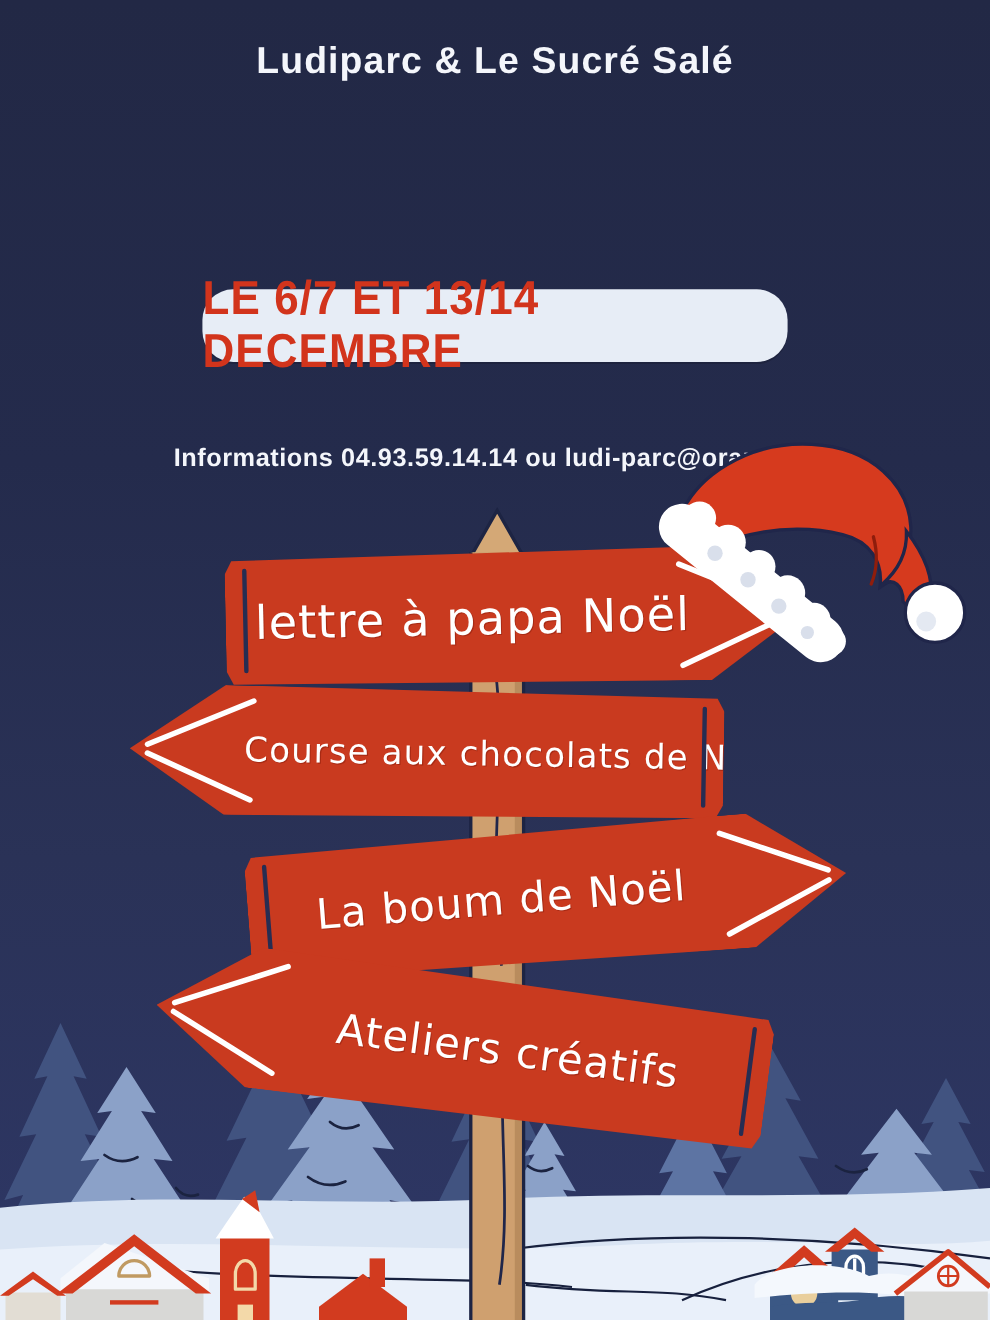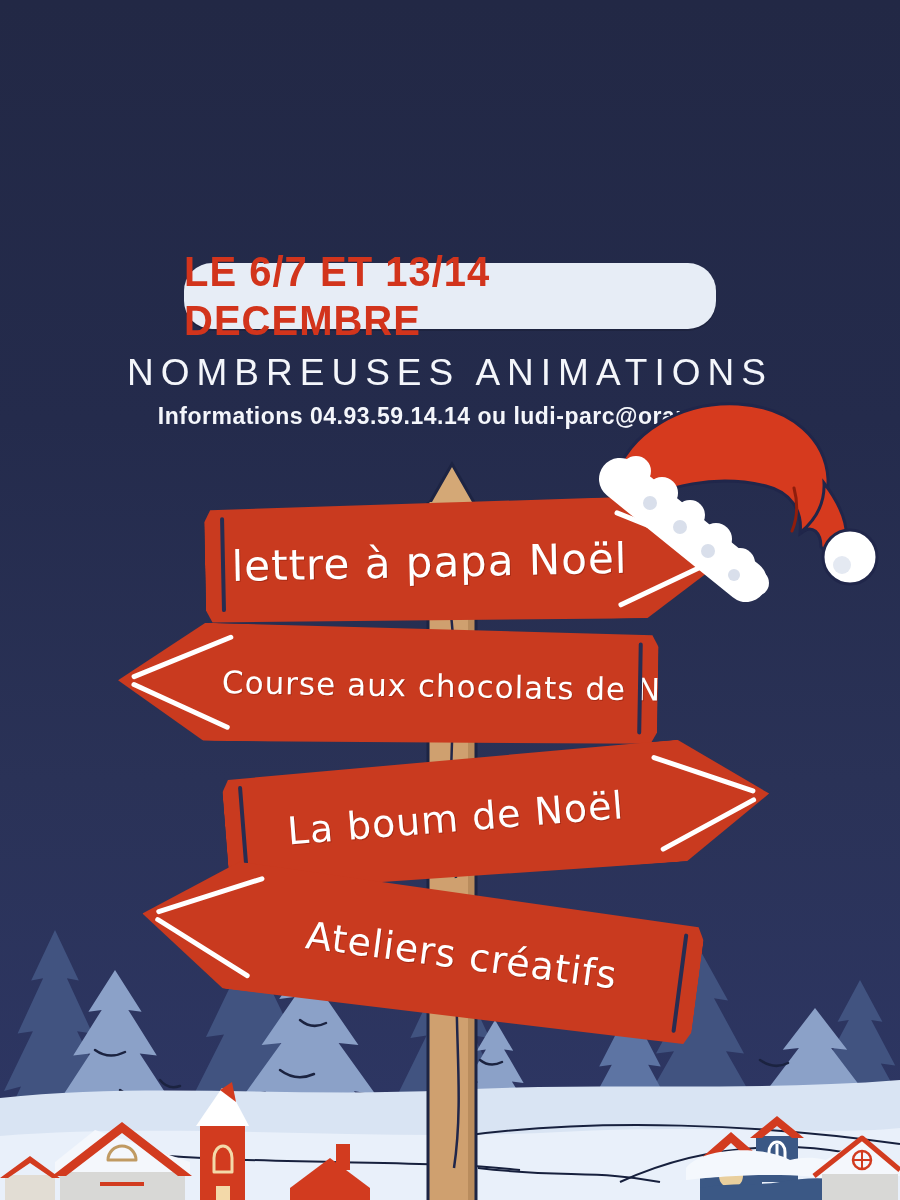--- a/index.html
+++ b/index.html
@@ -65,26 +65,26 @@
   .s3{left:225px;top:754px;width:545px;height:122px;transform:rotate(-4.5deg);font-size:38px;}
   .s3 .label{padding-right:110px;padding-left:26px;}
   .s4{left:140px;top:886px;width:560px;height:128px;transform:rotate(7.5deg);font-size:38px;}
   .s4 .label{padding-left:112px;padding-right:28px;}
 </style>
 </head>
 <body>
 
 <div class="poster">
 
+  <div class="organizer">Ludiparc &amp; Le Sucré Salé</div>
 
   <div class="date-banner">
     <span>LE 6/7 ET 13/14 DECEMBRE</span>
   </div>
 
-  <div class="subtitle">NOMBREUSES ANIMATIONS</div>
   <div class="info-line">Informations 04.93.59.14.14 ou ludi-parc@orange.fr</div>
 
   <svg class="scene" viewBox="0 0 900 270">
     <defs>
       <path id="pine" d="M50,0 L36,22 L43,21 L28,45 L37,44 L20,70 L30,68 L10,100 L90,100 L70,68 L80,70 L63,44 L72,45 L57,21 L64,22 Z"></path>
     </defs>
     <g>
       <use href="#pine" fill="#415380" transform="translate(-30,0) scale(1.7,2.3)"></use>
       <use href="#pine" fill="#415380" transform="translate(150,-10) scale(2.0,2.6)"></use>
       <use href="#pine" fill="#415380" transform="translate(360,0) scale(1.8,2.4)"></use>

